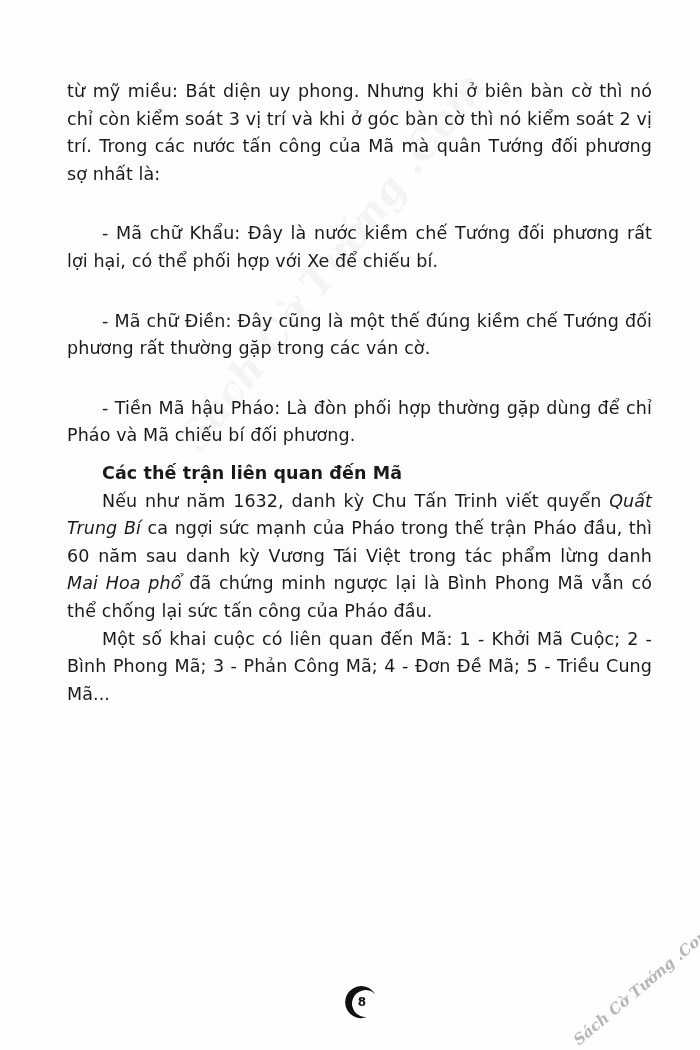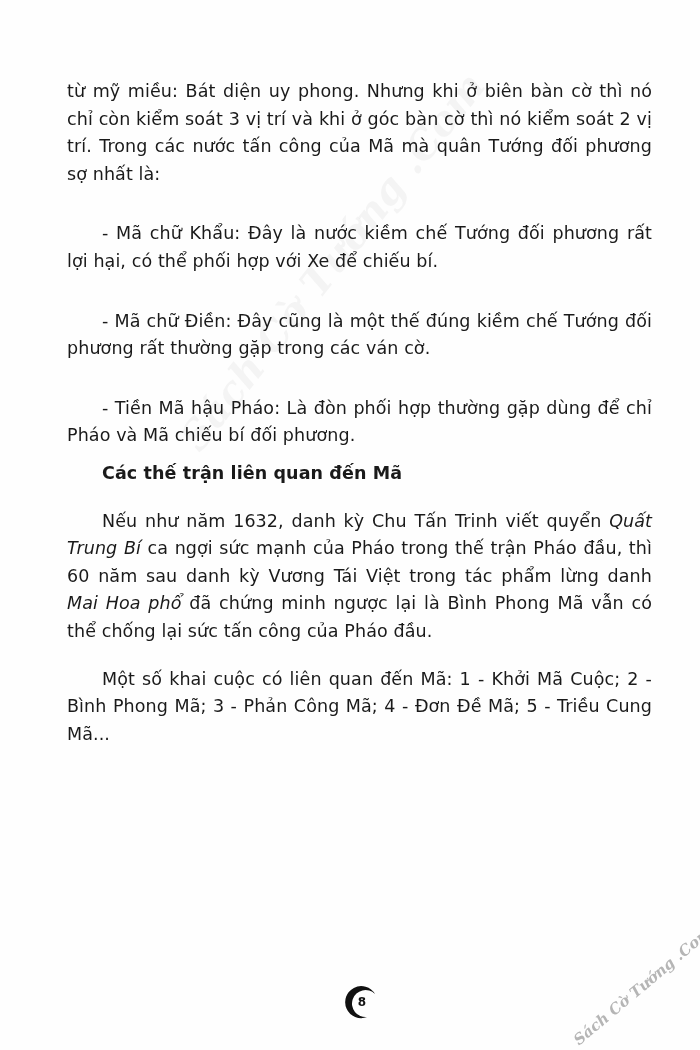--- a/index.html
+++ b/index.html
@@ -30,21 +30,20 @@
     line-height: 27.6px;
     letter-spacing: 0.1px;
     text-align: justify;
   }
   .para {
     margin: 0;
     text-indent: 0;
   }
   .para.indent {
     text-indent: 35px;
-    margin-top: 20px;
   }
   .para.bullet {
     text-indent: 35px;
     margin-top: 32px;
   }
   .heading {
     margin: 10px 0 0 0;
     text-indent: 35px;
     font-weight: bold;
   }

